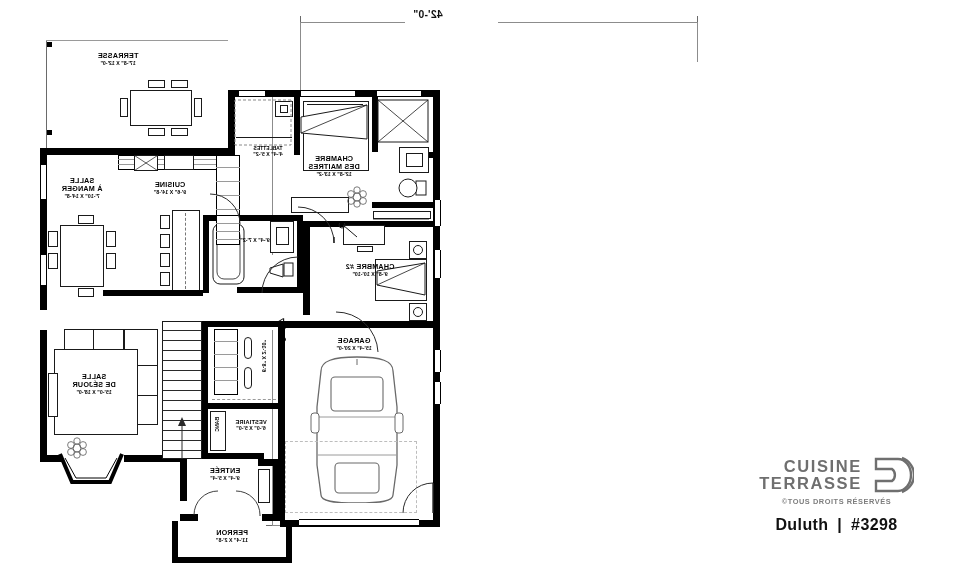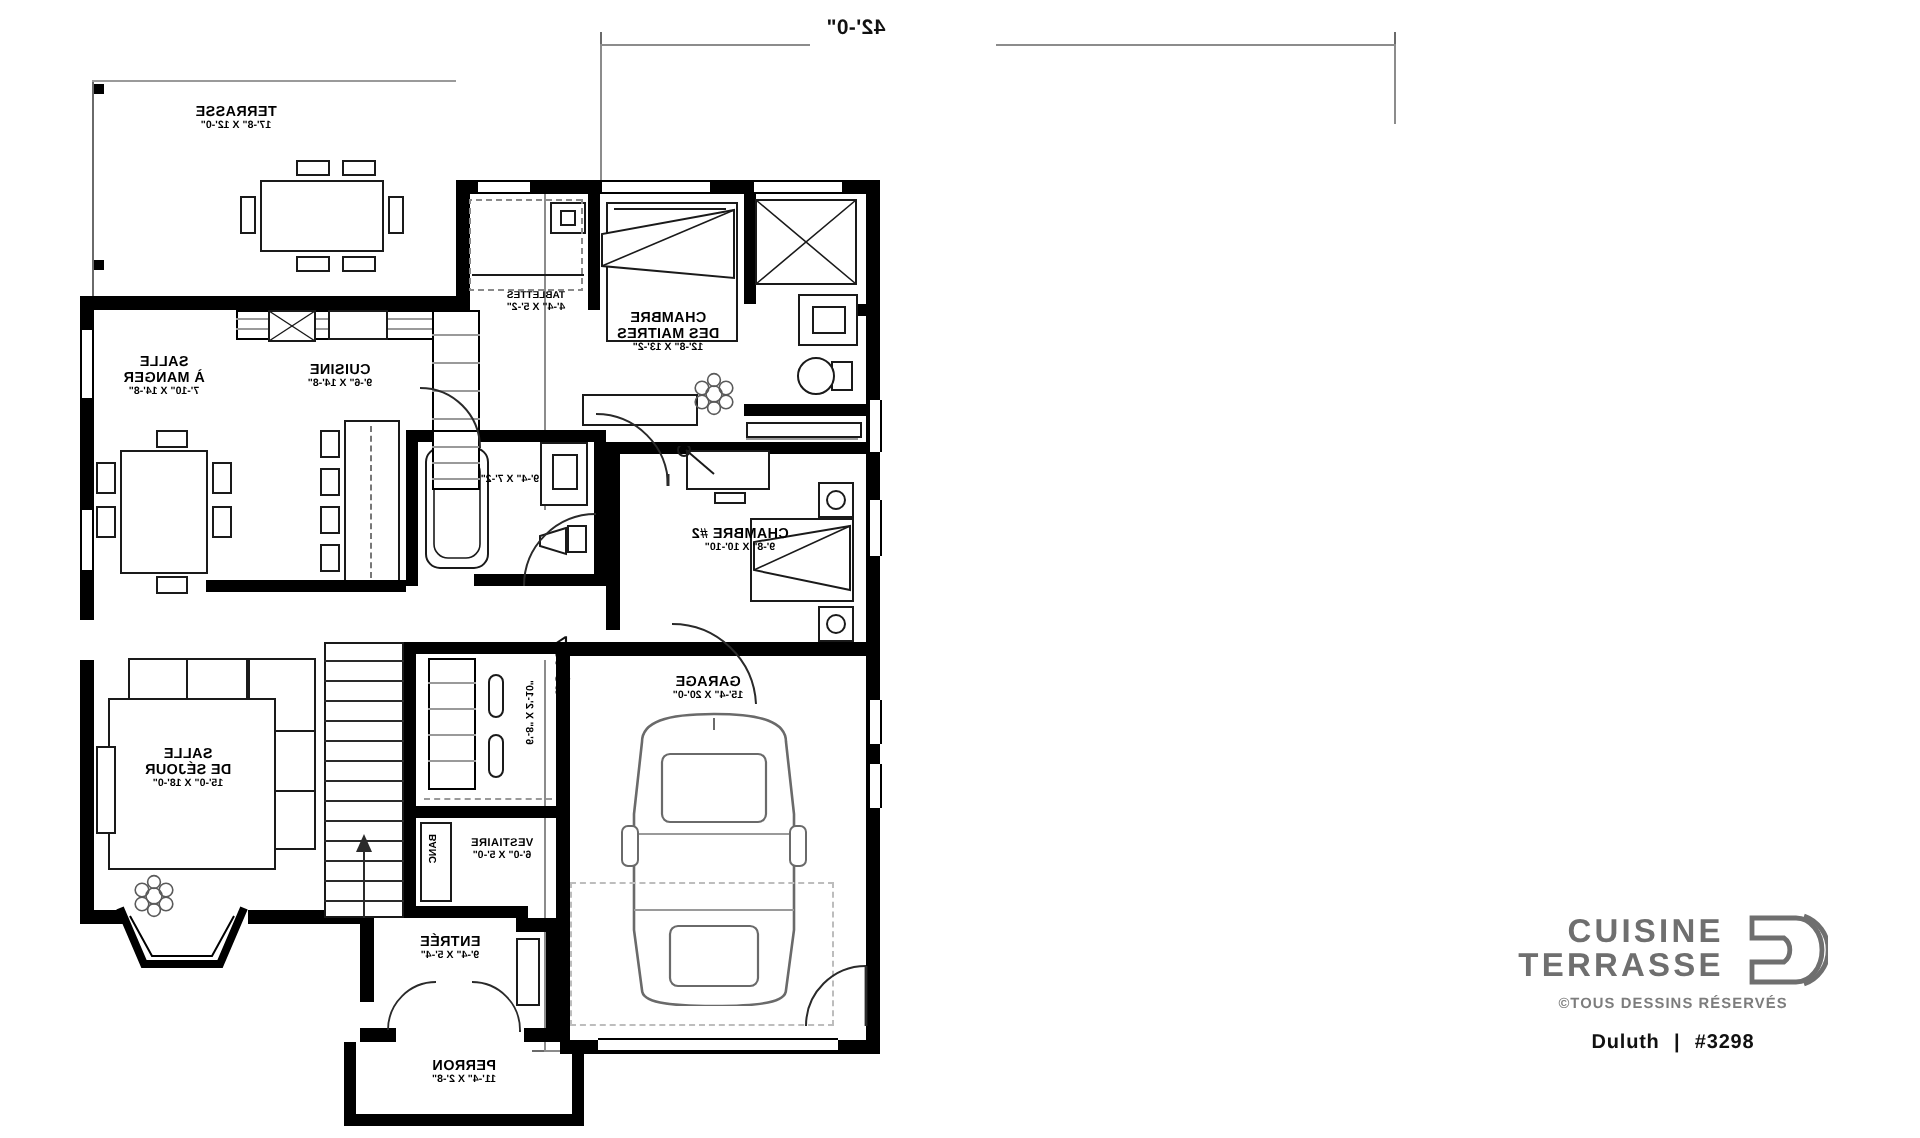--- a/index.html
+++ b/index.html
@@ -162,21 +162,21 @@
   .brand-l3 {
     font-size: 7.4px;
     font-weight: bold;
     letter-spacing: 0.55px;
     color: #7d7d7d;
     margin-top: 2px;
   }
   .brand-mark { width: 46px; height: 40px; flex: none; }
   .brand-plate {
     margin-top: 10px;
-    font-size: 10px;
+    font-size: 16px;
     font-weight: bold;
     color: #111;
     letter-spacing: 0.4px;
   }
 
   
   .bush { position: absolute; }
 </style>
 </head>
 <body>
@@ -605,21 +605,21 @@
     <div class="brand-row">
       <div class="brand-words">
         <div class="brand-l1">CUISINE</div>
         <div class="brand-l2">TERRASSE</div>
       </div>
       <svg class="brand-mark" viewBox="0 0 46 40">
         <path d="M8,4 L30,4 A13,16 0 0 1 30,36 L8,36 L8,26 L24,26 A6,7 0 0 0 24,14 L8,14 Z" fill="none" stroke="#6f6f6f" stroke-width="2.4"></path>
         <path d="M34,3 A18,18 0 0 1 34,37" fill="none" stroke="#6f6f6f" stroke-width="2.4"></path>
       </svg>
     </div>
-    <div class="brand-l3">©TOUS DESSINS RÉSERVÉS</div>
+    <div class="brand-l3">©TOUS DROITS RÉSERVÉS</div>
     <div class="brand-plate">
       <span>Duluth</span>
       <span style="margin:0 4px;">|</span>
       <span>#3298</span>
     </div>
   </div>
 
 </div>
 
 </body></html>

